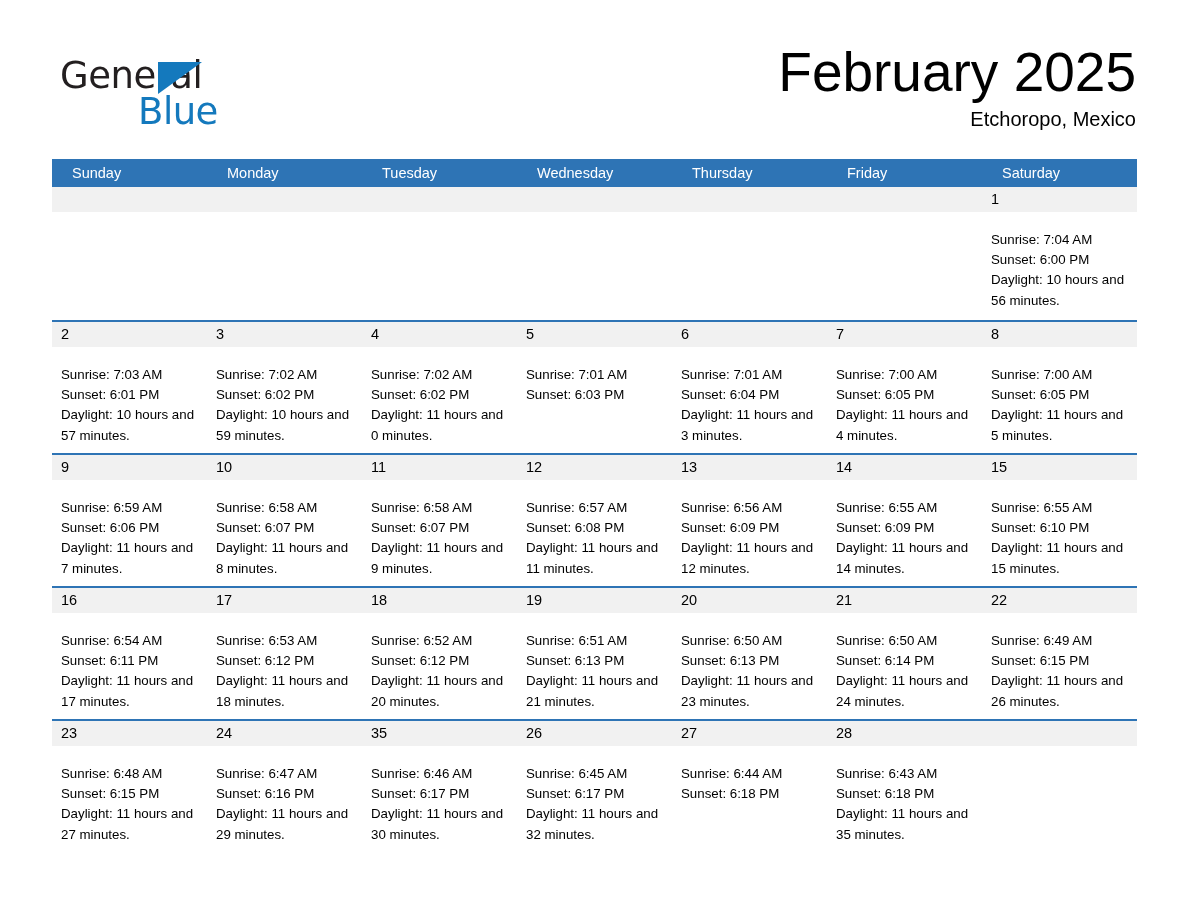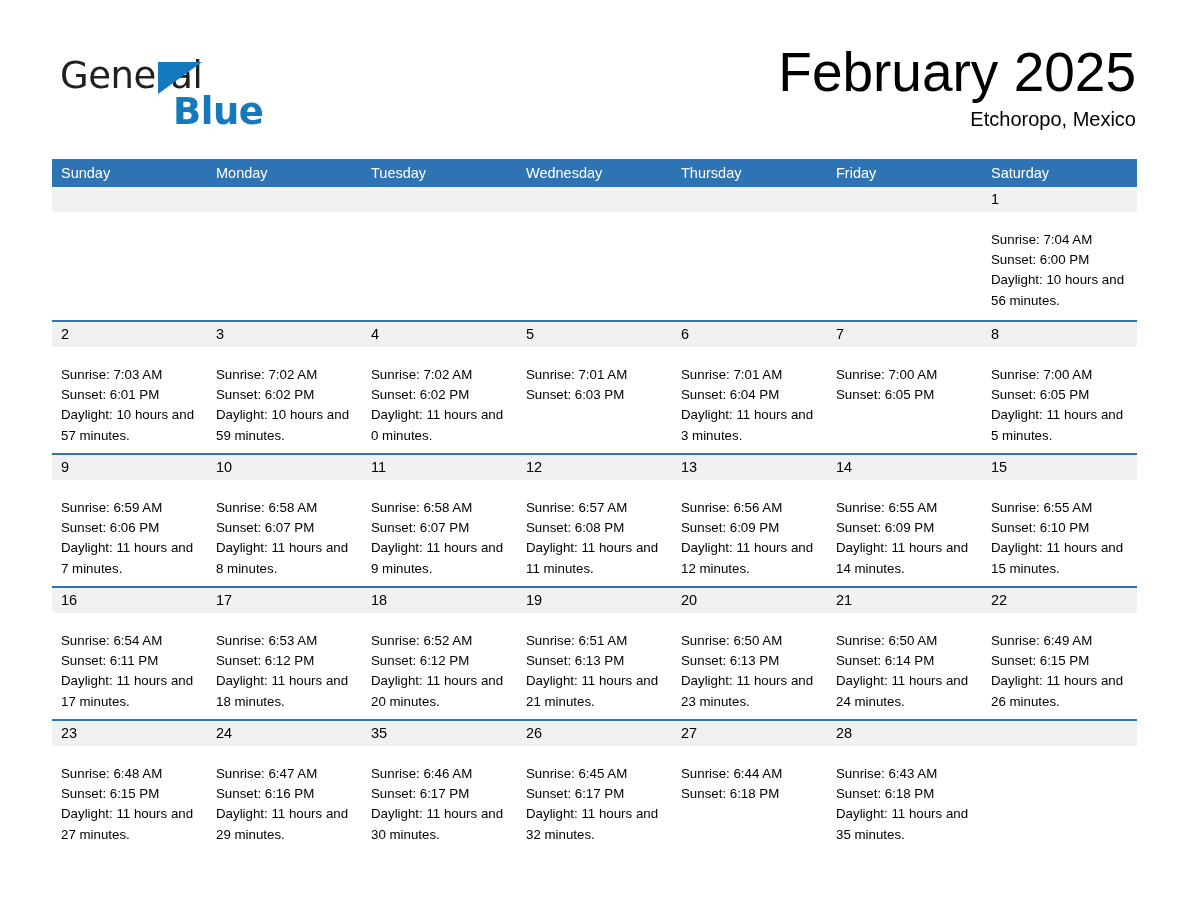--- a/index.html
+++ b/index.html
@@ -57,23 +57,22 @@
     border-bottom: 32px solid transparent;
   }
   .logo-blue {
     position: absolute;
     left: 78px;
     top: 36px;
     font-size: 37px;
     letter-spacing: -0.5px;
     color: #1479bd;
     font-family: "DejaVu Sans", sans-serif;
-    font-weight: 700;
+    font-weight: 400;
     line-height: 40px;
-    margin-left: 35px;
   }
 
   .title-block {
     position: absolute;
     right: 0;
     top: 0;
     text-align: right;
   }
   .month-title {
     font-size: 55px;
@@ -101,21 +100,21 @@
   .weekdays {
     display: flex;
     background: #2e74b5;
     height: 28px;
   }
   .weekday {
     flex: 1 1 0;
     color: #ffffff;
     font-size: 14.5px;
     line-height: 28px;
-    padding-left: 9px;
+    padding-left: 20px;
     box-sizing: border-box;
     white-space: nowrap;
   }
   .week {
     display: flex;
     border-top: 2px solid #2e74b5;
     height: 133px;
     box-sizing: border-box;
   }
   .week.first {
@@ -247,20 +246,21 @@
               <div>Sunrise: 7:01 AM</div>
               <div>Sunset: 6:04 PM</div>
               <div class="daylight">Daylight: 11 hours and 3 minutes.</div>
             </div>
           </div>
           <div class="day">
             <div class="day-num-band">7</div>
             <div class="day-info">
               <div>Sunrise: 7:00 AM</div>
               <div>Sunset: 6:05 PM</div>
+              <div class="daylight">Daylight: 11 hours and 4 minutes.</div>
             </div>
           </div>
           <div class="day">
             <div class="day-num-band">8</div>
             <div class="day-info">
               <div>Sunrise: 7:00 AM</div>
               <div>Sunset: 6:05 PM</div>
               <div class="daylight">Daylight: 11 hours and 5 minutes.</div>
             </div>
           </div>

